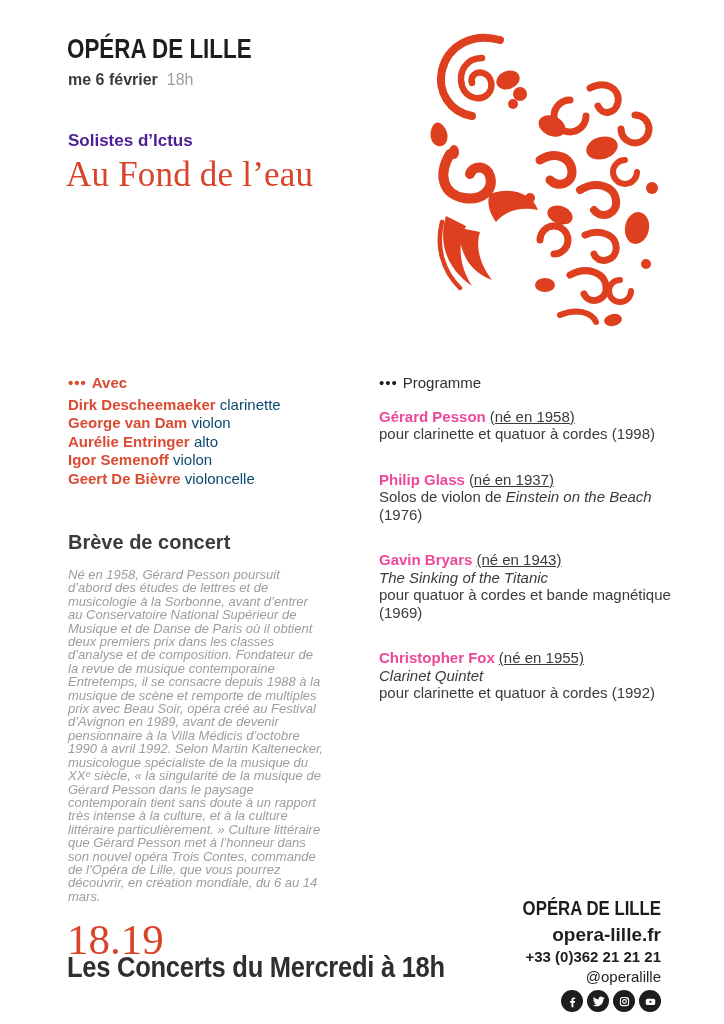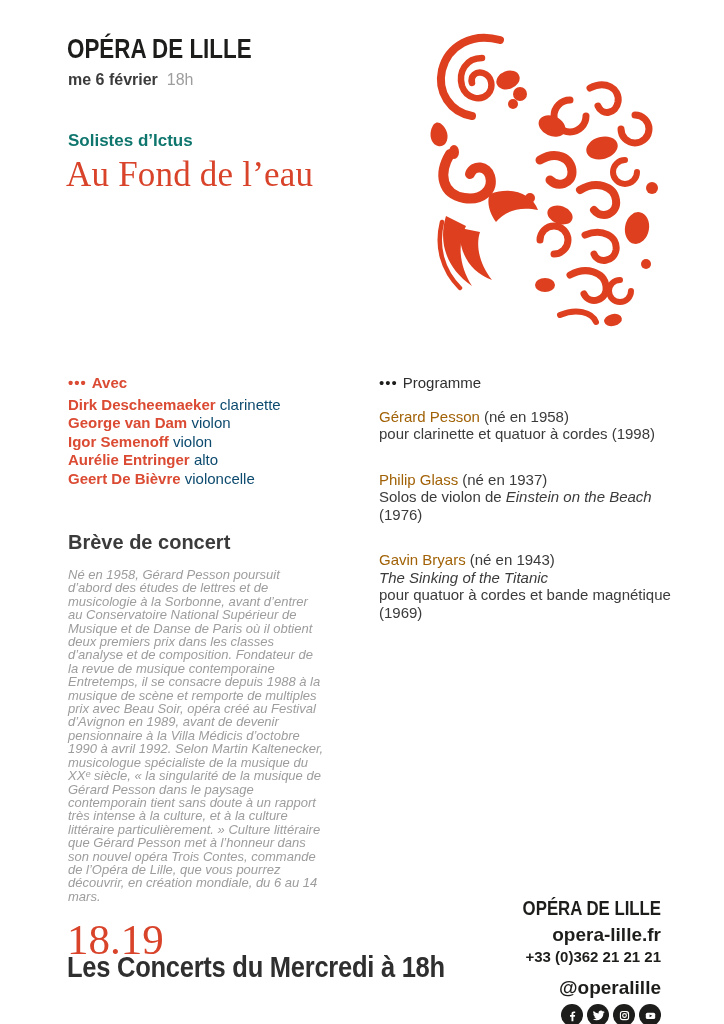--- a/index.html
+++ b/index.html
@@ -13,40 +13,40 @@
 
   
   .brand{
     left:67px;top:33px;font-size:28px;font-weight:800;color:#1d1d1b;
     letter-spacing:0px;transform:scaleX(0.8);transform-origin:0 0;white-space:nowrap;
   }
   .date-line{left:68px;top:71px;font-size:16px;font-weight:700;color:#3b3b3b;}
   .date-line .time{font-weight:400;color:#9d9d9d;}
 
   
-  .subtitle{left:68px;top:131px;font-size:17px;font-weight:700;color:#0f766e;}
+  .subtitle{left:68px;top:131px;font-size:17px;font-weight:700;color:#4c1d95;}
   .event-title{
     left:66px;top:155px;font-family:"Liberation Serif","DejaVu Serif",serif;
     font-size:35px;font-weight:400;color:#d8432a;letter-spacing:0.2px;
   }
 
   
   .avec{left:68px;top:374px;font-size:15px;line-height:18.6px;}
   .avec .sec-head{font-weight:700;color:#db4a32;margin-bottom:3px;}
   .avec .dots{letter-spacing:1px;margin-right:5px;}
   .performer .p-name{font-weight:700;color:#db4a32;text-align:right;}
   .performer .p-inst{font-weight:400;color:#0c4a6e;}
 
   
   .programme{left:379px;top:374px;width:292px;font-size:15px;line-height:17.5px;color:#3b3b3b;}
   .programme .sec-head{font-weight:400;color:#2f2f2f;margin-bottom:16px;font-size:15px;}
   .programme .dots{letter-spacing:1px;margin-right:5px;color:#1d1d1b;}
   .work + .work{margin-top:28px;}
-  .work .composer{font-weight:400;color:#a16207;}
-  .work .born{font-weight:400;margin-left:4px;}
+  .work .composer{font-weight:700;color:#ec4899;}
+  .work .born{font-weight:400;margin-left:4px;text-decoration:underline;}
   .work-title{font-style:italic;}
   .work-title:empty{display:none;}
   .work-desc .it{font-style:italic;}
 
   
   .breve{left:68px;top:531px;width:256px;}
   .breve-head{font-size:20px;font-weight:700;color:#3b3b3b;margin-bottom:14px;}
   .breve-text{font-size:13px;line-height:13.4px;font-style:italic;color:#9d9d9d;margin:0;}
 
   
@@ -60,21 +60,21 @@
   }
 
   
   .footer-right{right:63px;top:896px;text-align:right;color:#1d1d1b;}
   .brand-small{
     font-size:21px;font-weight:800;transform:scaleX(0.8);transform-origin:100% 0;
     white-space:nowrap;color:#1d1d1b;
   }
   .website{font-size:19px;font-weight:700;margin-top:4px;}
   .phone{font-size:15px;font-weight:700;margin-top:2px;}
-  .handle{font-size:19px;font-weight:700;margin-top:12px;}
+  .handle{font-size:15px;font-weight:400;margin-top:3px;}
   .socials{display:flex;justify-content:flex-end;gap:4px;margin-top:5px;}
   .soc{width:22px;height:22px;border-radius:50%;background:#1d1d1b;display:flex;align-items:center;justify-content:center;}
   .soc svg{width:15px;height:15px;display:block;}
 
   
   .illustration{left:420px;top:28px;width:246px;height:302px;}
 </style>
 </head>
 <body>
 
@@ -134,26 +134,26 @@
   </div>
   <div class="performer">
     <span class="p-name">Dirk Descheemaeker</span>
     <span class="p-inst">clarinette</span>
   </div>
   <div class="performer">
     <span class="p-name">George van Dam</span>
     <span class="p-inst">violon</span>
   </div>
   <div class="performer">
+    <span class="p-name">Aurélie Entringer</span>
+    <span class="p-inst">alto</span>
+  </div>
+  <div class="performer">
     <span class="p-name">Igor Semenoff</span>
     <span class="p-inst">violon</span>
-  </div>
-  <div class="performer">
-    <span class="p-name">Aurélie Entringer</span>
-    <span class="p-inst">alto</span>
   </div>
   <div class="performer">
     <span class="p-name">Geert De Bièvre</span>
     <span class="p-inst">violoncelle</span>
   </div>
 </div>
 
 <div class="abs programme">
   <div class="sec-head">
     <span class="dots">•••</span><span>Programme</span>
@@ -175,20 +175,27 @@
   </div>
 
   <div class="work">
     <div>
       <span class="composer">Gavin Bryars</span><span class="born">(né en 1943)</span>
     </div>
     <div class="work-title">The Sinking of the Titanic</div>
     <div class="work-desc"><span>pour quatuor à cordes et bande magnétique (1969)</span><span class="it"></span><span></span></div>
   </div>
 
+  <div class="work">
+    <div>
+      <span class="composer">Christopher Fox</span><span class="born">(né en 1955)</span>
+    </div>
+    <div class="work-title">Clarinet Quintet</div>
+    <div class="work-desc"><span>pour clarinette et quatuor à cordes (1992)</span><span class="it"></span><span></span></div>
+  </div>
 </div>
 
 <div class="abs breve">
   <div class="breve-head">Brève de concert</div>
   <p class="breve-text">Né en 1958, Gérard Pesson poursuit d’abord des études de lettres et de musicologie à la Sorbonne, avant d’entrer au Conservatoire National Supérieur de Musique et de Danse de Paris où il obtient deux premiers prix dans les classes d’analyse et de composition. Fondateur de la revue de musique contemporaine Entretemps, il se consacre depuis 1988 à la musique de scène et remporte de multiples prix avec Beau Soir, opéra créé au Festival d’Avignon en 1989, avant de devenir pensionnaire à la Villa Médicis d’octobre 1990 à avril 1992. Selon Martin Kaltenecker, musicologue spécialiste de la musique du XXᵉ siècle, « la singularité de la musique de Gérard Pesson dans le paysage contemporain tient sans doute à un rapport très intense à la culture, et à la culture littéraire particulièrement. » Culture littéraire que Gérard Pesson met à l’honneur dans son nouvel opéra Trois Contes, commande de l’Opéra de Lille, que vous pourrez découvrir, en création mondiale, du 6 au 14 mars.</p>
 </div>
 
 <div class="abs season">18.19</div>
 <div class="abs series">Les Concerts du Mercredi à 18h</div>
 

